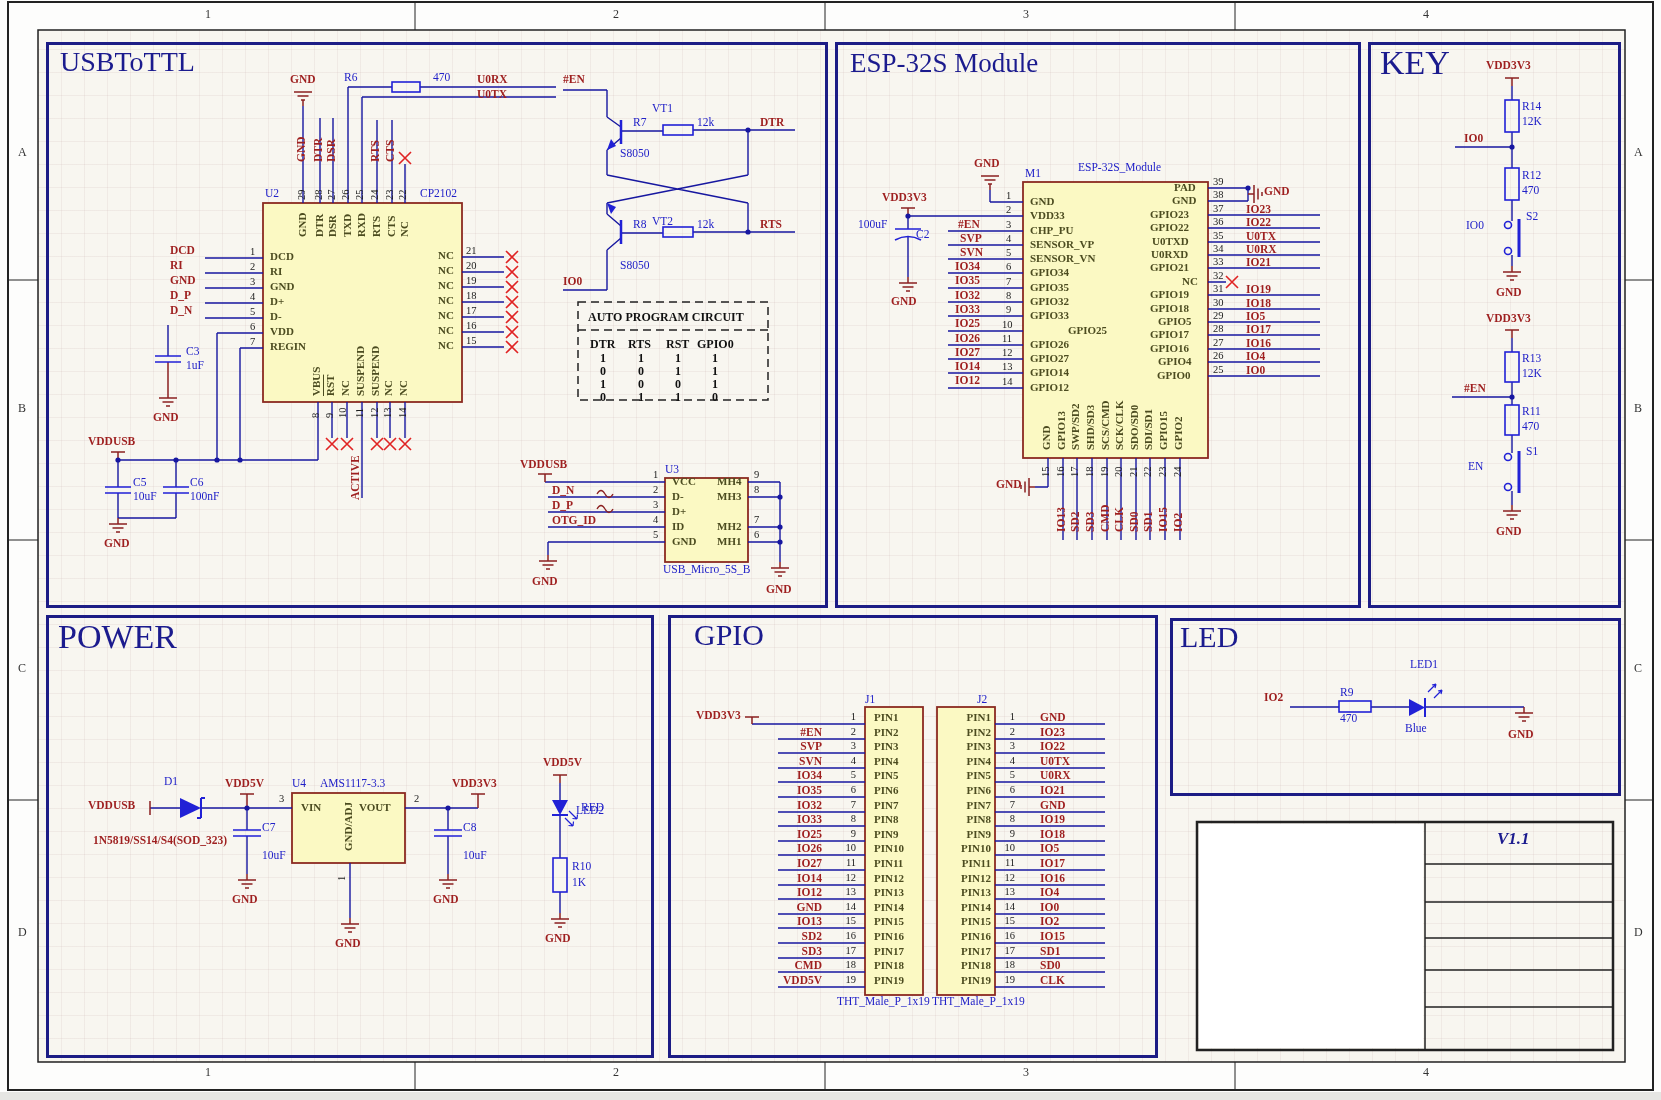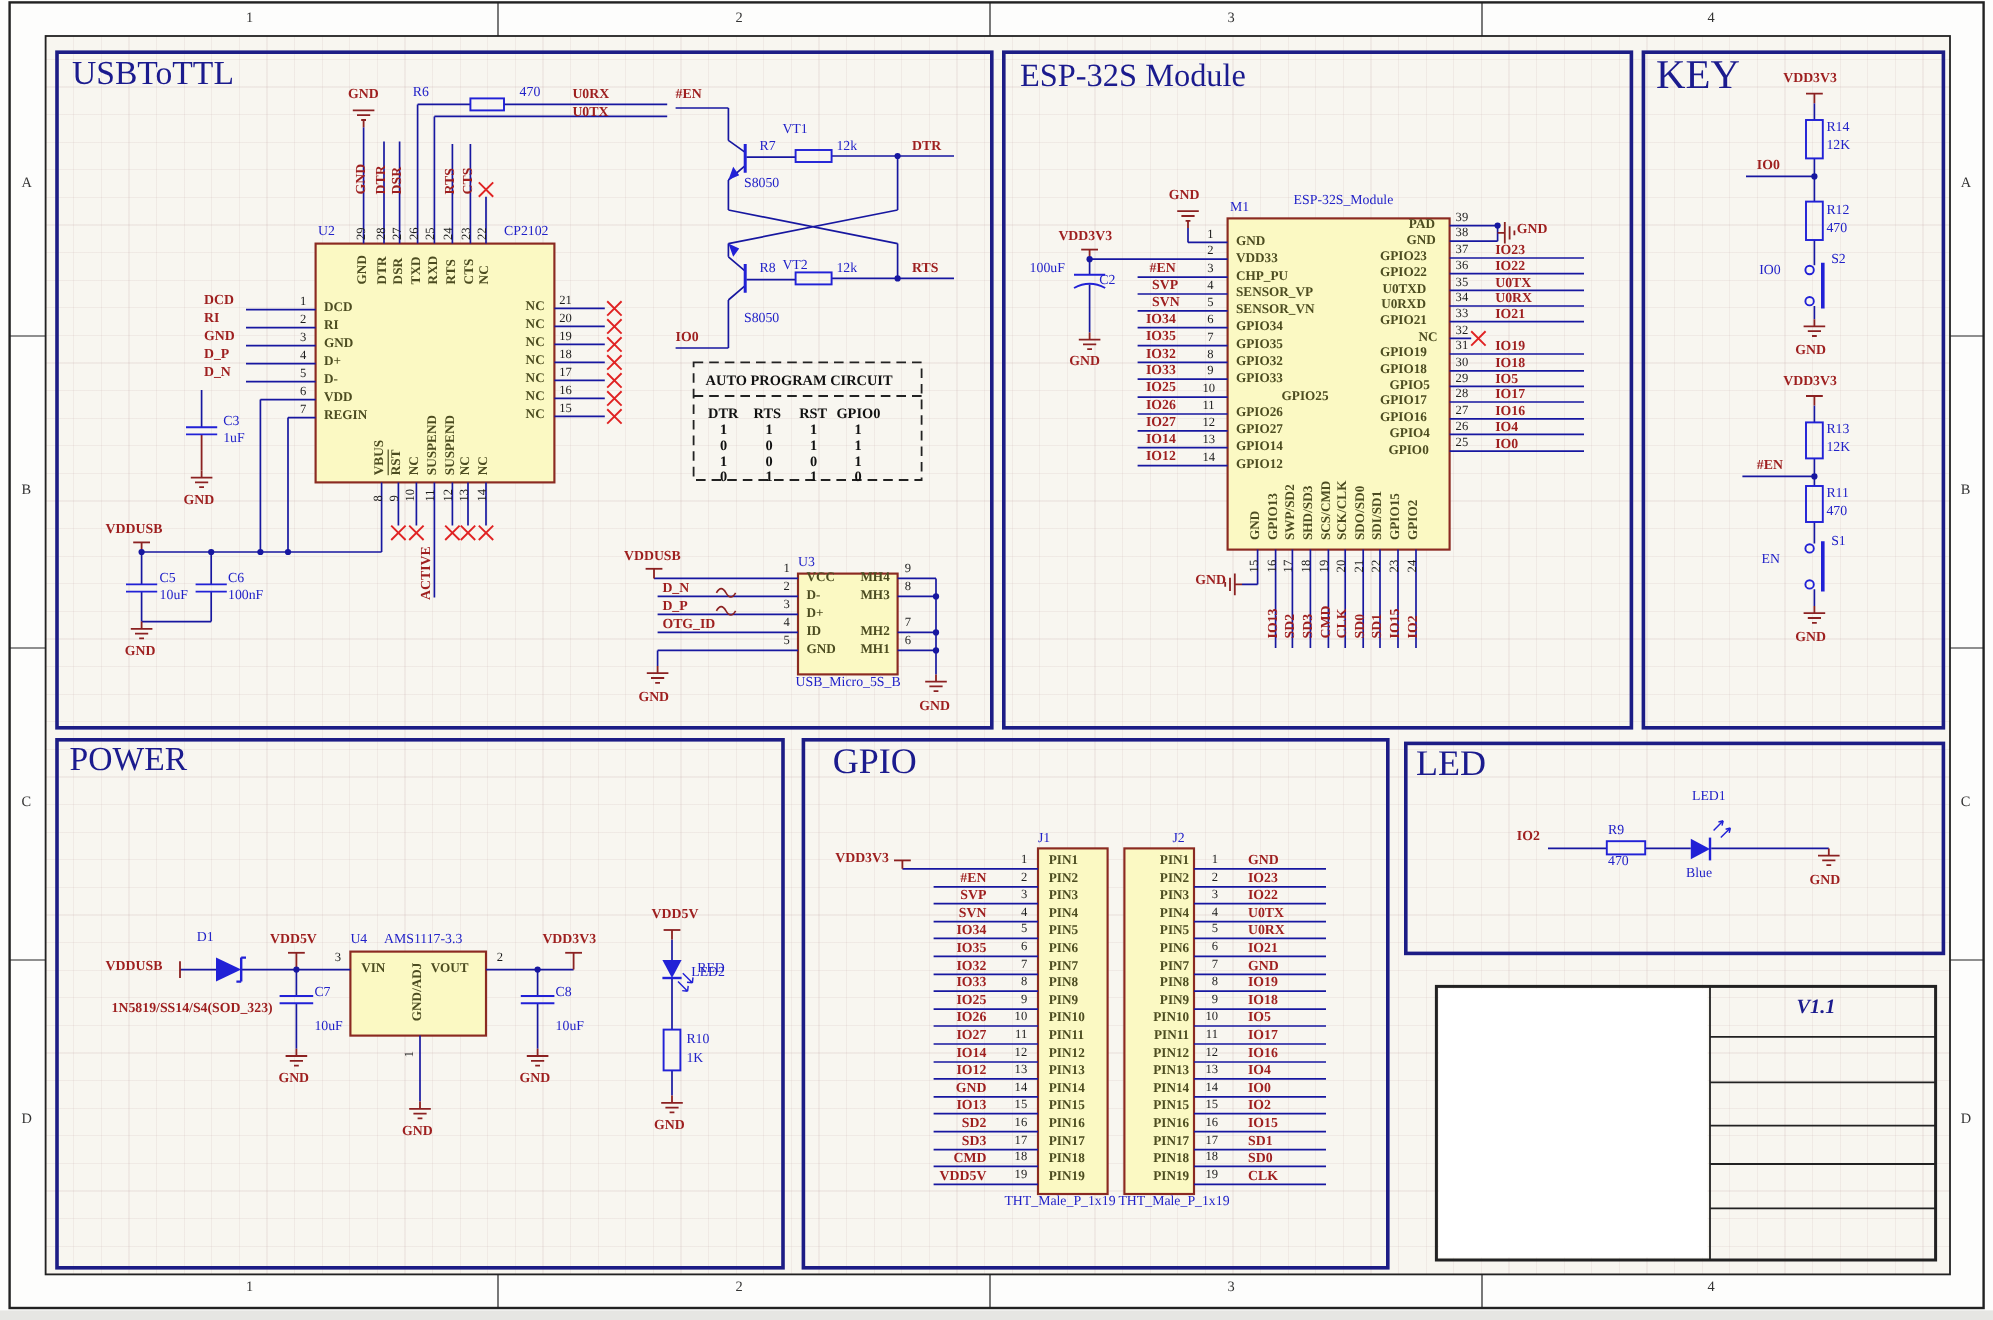--- a/index.html
+++ b/index.html
@@ -195,21 +195,21 @@
   <div class="secbox" style="left:46px;top:42px;width:776px;height:560px;"></div>
   <div class="secbox" style="left:835px;top:42px;width:520px;height:560px;"></div>
   <div class="secbox" style="left:1368px;top:42px;width:247px;height:560px;"></div>
   <div class="secbox" style="left:46px;top:615px;width:602px;height:437px;"></div>
   <div class="secbox" style="left:668px;top:615px;width:484px;height:437px;"></div>
   <div class="secbox" style="left:1170px;top:618px;width:445px;height:172px;"></div>
 
   <span class="lb ttl" style="left:60px;top:48px;font-size:28px;">USBToTTL</span>
   <span class="lb ttl" style="left:850px;top:50px;font-size:27px;">ESP-32S Module</span>
   <span class="lb ttl" style="left:1380px;top:46px;font-size:34px;">KEY</span>
-  <span class="lb ttl" style="left:58px;top:620px;font-size:28px;">POWER</span>
+  <span class="lb ttl" style="left:58px;top:620px;font-size:34px;">POWER</span>
   <span class="lb ttl" style="left:694px;top:620px;font-size:30px;">GPIO</span>
   <span class="lb ttl" style="left:1180px;top:622px;font-size:30px;">LED</span>
 
   <span class="lb ver" style="left:1497px;top:830px;font-style:italic;">V1.1</span>
 
   <div id="labels" style="position:absolute;left:0;top:0;width:1661px;height:1100px;">
       <span class="lb net" style="left: 290px; top: 74px;">GND</span>
       <span class="lb cmp" style="left: 344px; top: 72px;">R6</span>
       <span class="lb cmp" style="left: 433px; top: 72px;">470</span>
       <span class="lb net" style="left: 477px; top: 74px;">U0RX</span>

